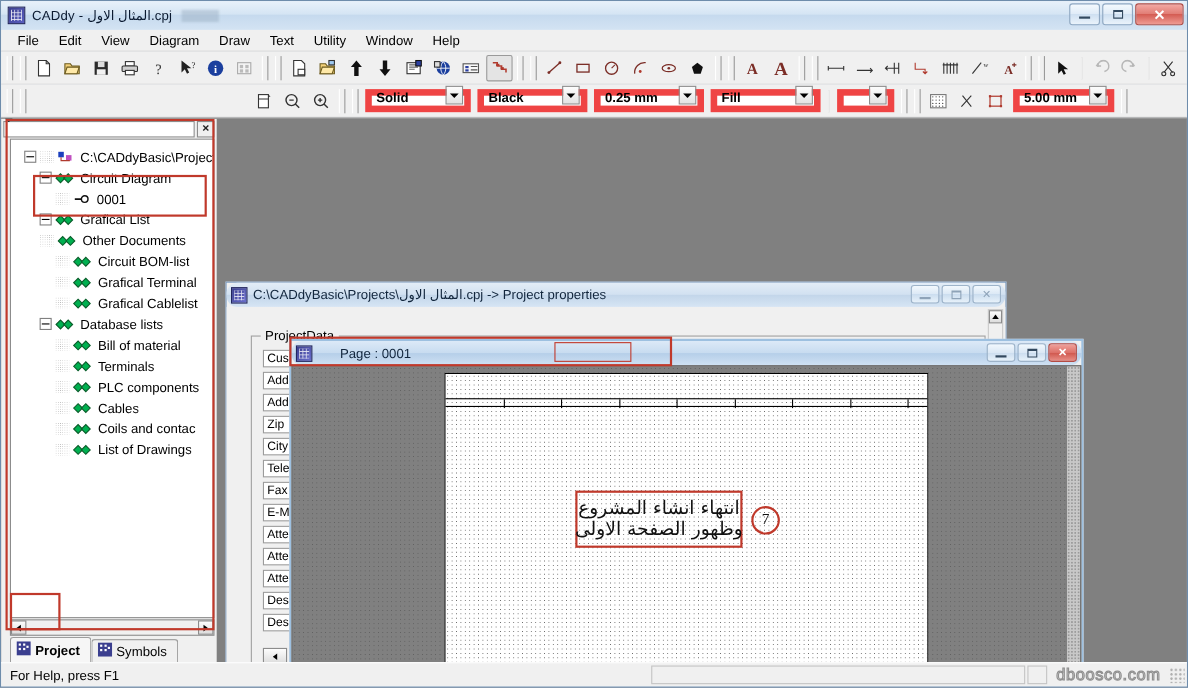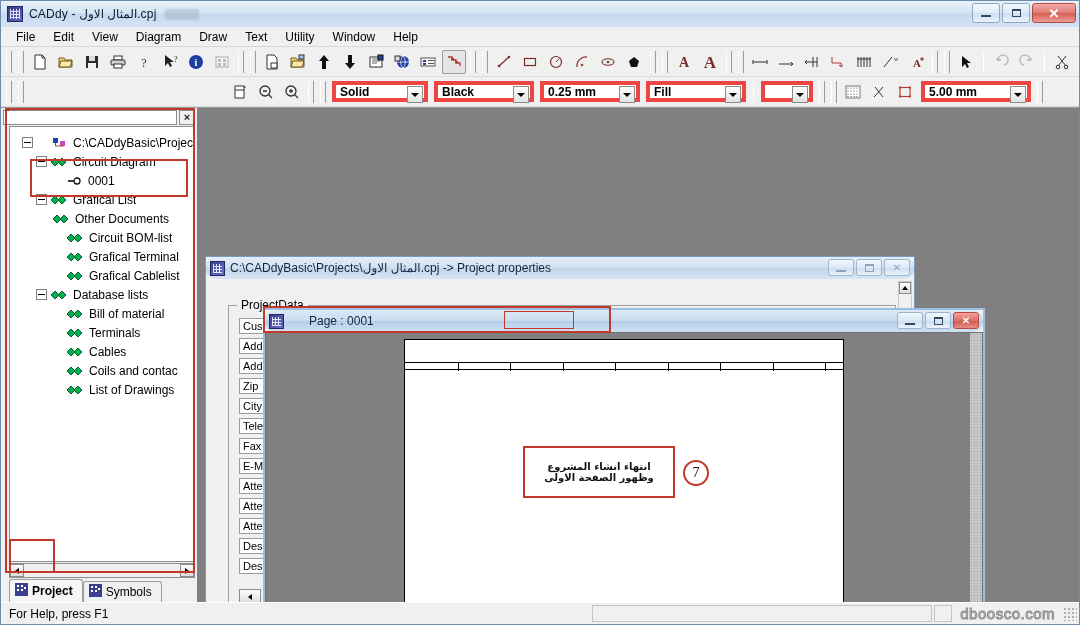--- a/index.html
+++ b/index.html
@@ -100,22 +100,22 @@
   .tbtn {
     width: 24px; height: 24px; margin: 0 1px;
     display: flex; align-items: center; justify-content: center;
     border: 1px solid transparent; border-radius: 2px;
   }
   .tbtn.pressed { border: 1px solid #9a9a9a; background: #e4e4e4; }
   .tbtn svg { display:block; }
 
   
   .combo {
-    height: 21px; display: flex; align-items: flex-start;
-    border: 4px solid #ef4444; background: #fff;
+    height: 21px; display: flex; align-items: flex-end;
+    border: 6px solid #ef4444; background: #fff;
     margin: 0 3px; font-size: 12px; color:#000;
     padding-left: 4px; position: relative;
   }
   .combo .cval { flex: 1 1 auto; white-space: nowrap; overflow: hidden; font-weight: bold; }
   .combo .carrow {
     width: 16px; height: 17px; margin: 1px;
     background: linear-gradient(180deg,#fdfdfd,#e3e3e3);
     border: 1px solid #8d8d8d;
     display: flex; align-items: center; justify-content: center;
     flex: 0 0 16px;
@@ -280,22 +280,22 @@
   }
   #sheet-topband .tick { position:absolute; top:0; width:1px; height:8px; background:#000; }
 
   #annotation-box {
     position:absolute; left: 118px; top: 106px; width: 152px; height: 52px;
     border: 2px solid #c0392b;
     display:flex; flex-direction:column; align-items:center; justify-content:center;
     background: transparent;
   }
   .ar-line {
-    direction: rtl; font-family: "DejaVu Sans", sans-serif; font-size: 10px;
-    font-weight: bold; color:#111; line-height: 1.12; white-space: nowrap;
+    direction: rtl; font-family: "DejaVu Sans", sans-serif; font-size: 17px;
+    font-weight: normal; color:#111; line-height: 1.12; white-space: nowrap;
   }
   #annotation-badge {
     position:absolute; left: 278px; top: 120px; width: 26px; height: 26px;
     border: 2px solid #c0392b; border-radius: 50%;
     display:flex; align-items:center; justify-content:center;
     font-size: 14px; color:#111; font-family:"Liberation Serif", serif;
   }
 
   #page-window .vscroll-right {
     position:absolute; right:0; top:0; bottom:0; width:12px; background:#c8c8c8;
@@ -709,21 +709,21 @@
             <rect x="4" y="3.5" width="10" height="9" fill="none" stroke="#b03a2e" stroke-width="1.1"></rect>
             <g fill="#b03a2e">
               <rect x="3" y="2.5" width="2" height="2"></rect>
               <rect x="13" y="2.5" width="2" height="2"></rect>
               <rect x="3" y="11.5" width="2" height="2"></rect>
               <rect x="13" y="11.5" width="2" height="2"></rect>
             </g>
           </svg>
       </div>
     </div>
-    <div class="combo" style="width:110px">
+    <div class="combo" style="width:92px">
       <span class="cval">5.00 mm</span>
       <span class="carrow">
           <i class="tri-down"></i>
         </span>
     </div>
     <span class="grip"></span>
   </div>
 
   <div id="client">
 
@@ -866,20 +866,31 @@
             <span class="dotline"></span>
             <span class="ico">
               <svg width="19" height="12" viewBox="0 0 19 12">
                   <path d="M1 6l4-4 4 4-4 4z" fill="#00b050" stroke="#0a5c2a"></path>
                   <path d="M8 6l4-4 4 4-4 4z" fill="#00b050" stroke="#0a5c2a"></path>
                 </svg>
             </span>
             <span class="tlabel">Terminals</span>
           </div>
 
+          <div class="trow">
+            <span class="indent" style="width:36px"></span>
+            <span class="dotline"></span>
+            <span class="ico">
+              <svg width="19" height="12" viewBox="0 0 19 12">
+                  <path d="M1 6l4-4 4 4-4 4z" fill="#00b050" stroke="#0a5c2a"></path>
+                  <path d="M8 6l4-4 4 4-4 4z" fill="#00b050" stroke="#0a5c2a"></path>
+                </svg>
+            </span>
+            <span class="tlabel">PLC components</span>
+          </div>
 
           <div class="trow">
             <span class="indent" style="width:36px"></span>
             <span class="dotline"></span>
             <span class="ico">
               <svg width="19" height="12" viewBox="0 0 19 12">
                   <path d="M1 6l4-4 4 4-4 4z" fill="#00b050" stroke="#0a5c2a"></path>
                   <path d="M8 6l4-4 4 4-4 4z" fill="#00b050" stroke="#0a5c2a"></path>
                 </svg>
             </span>

